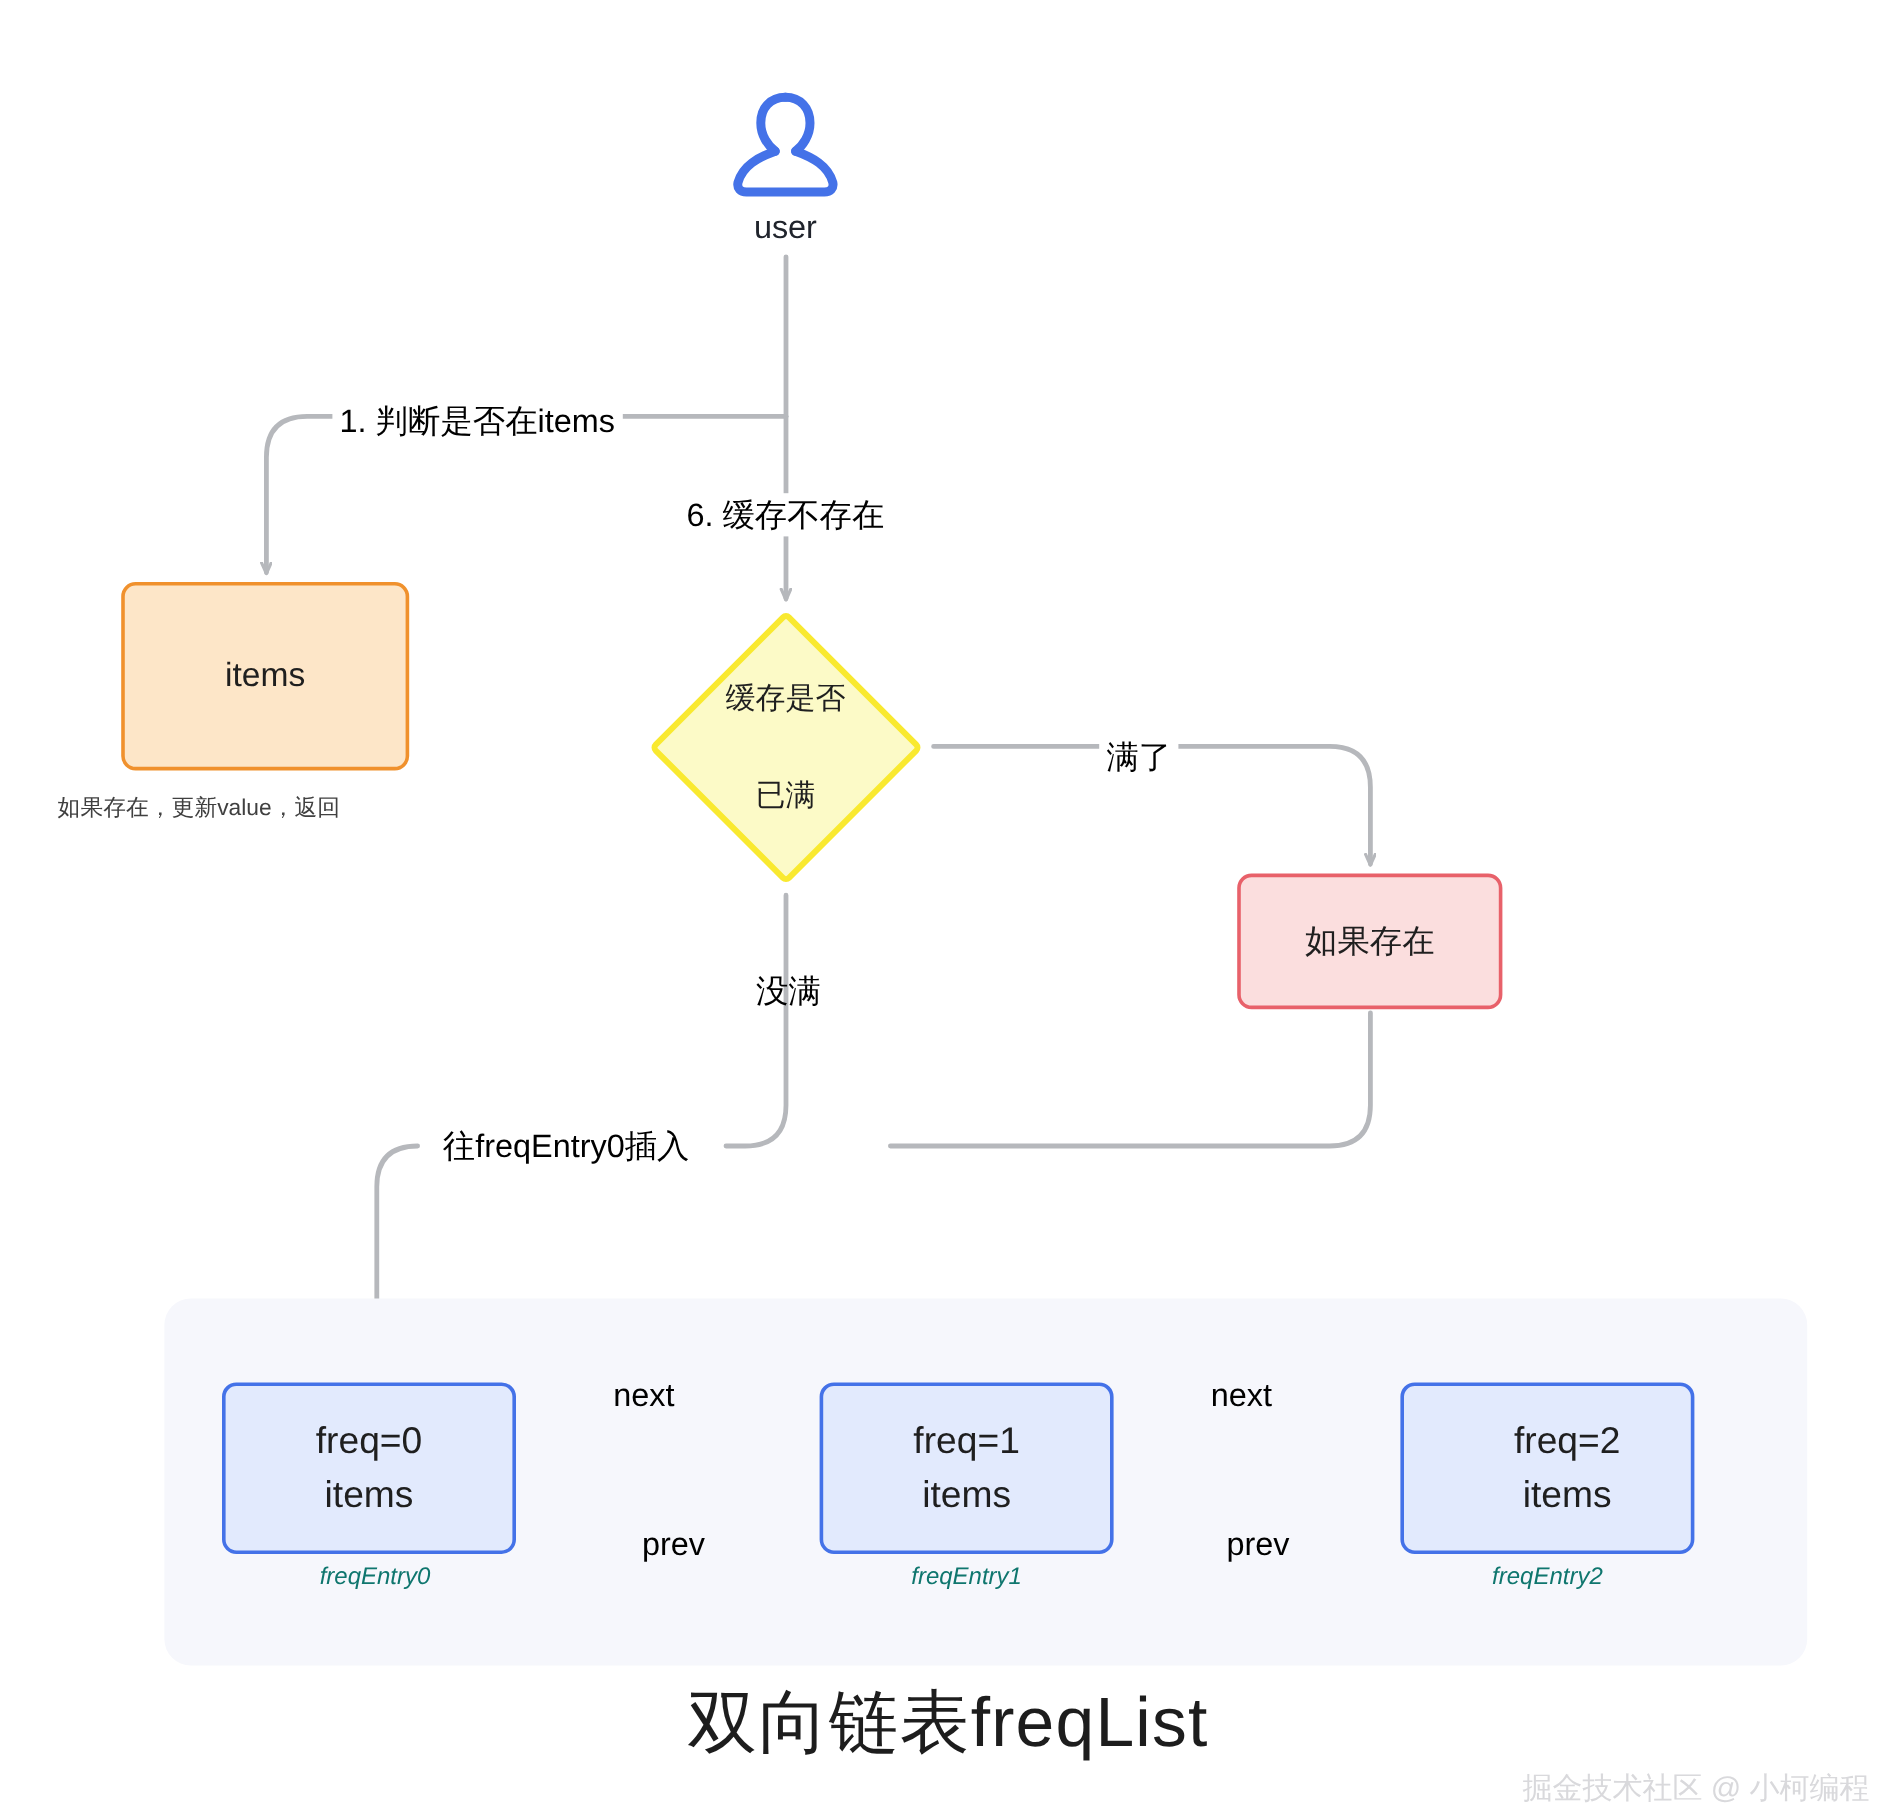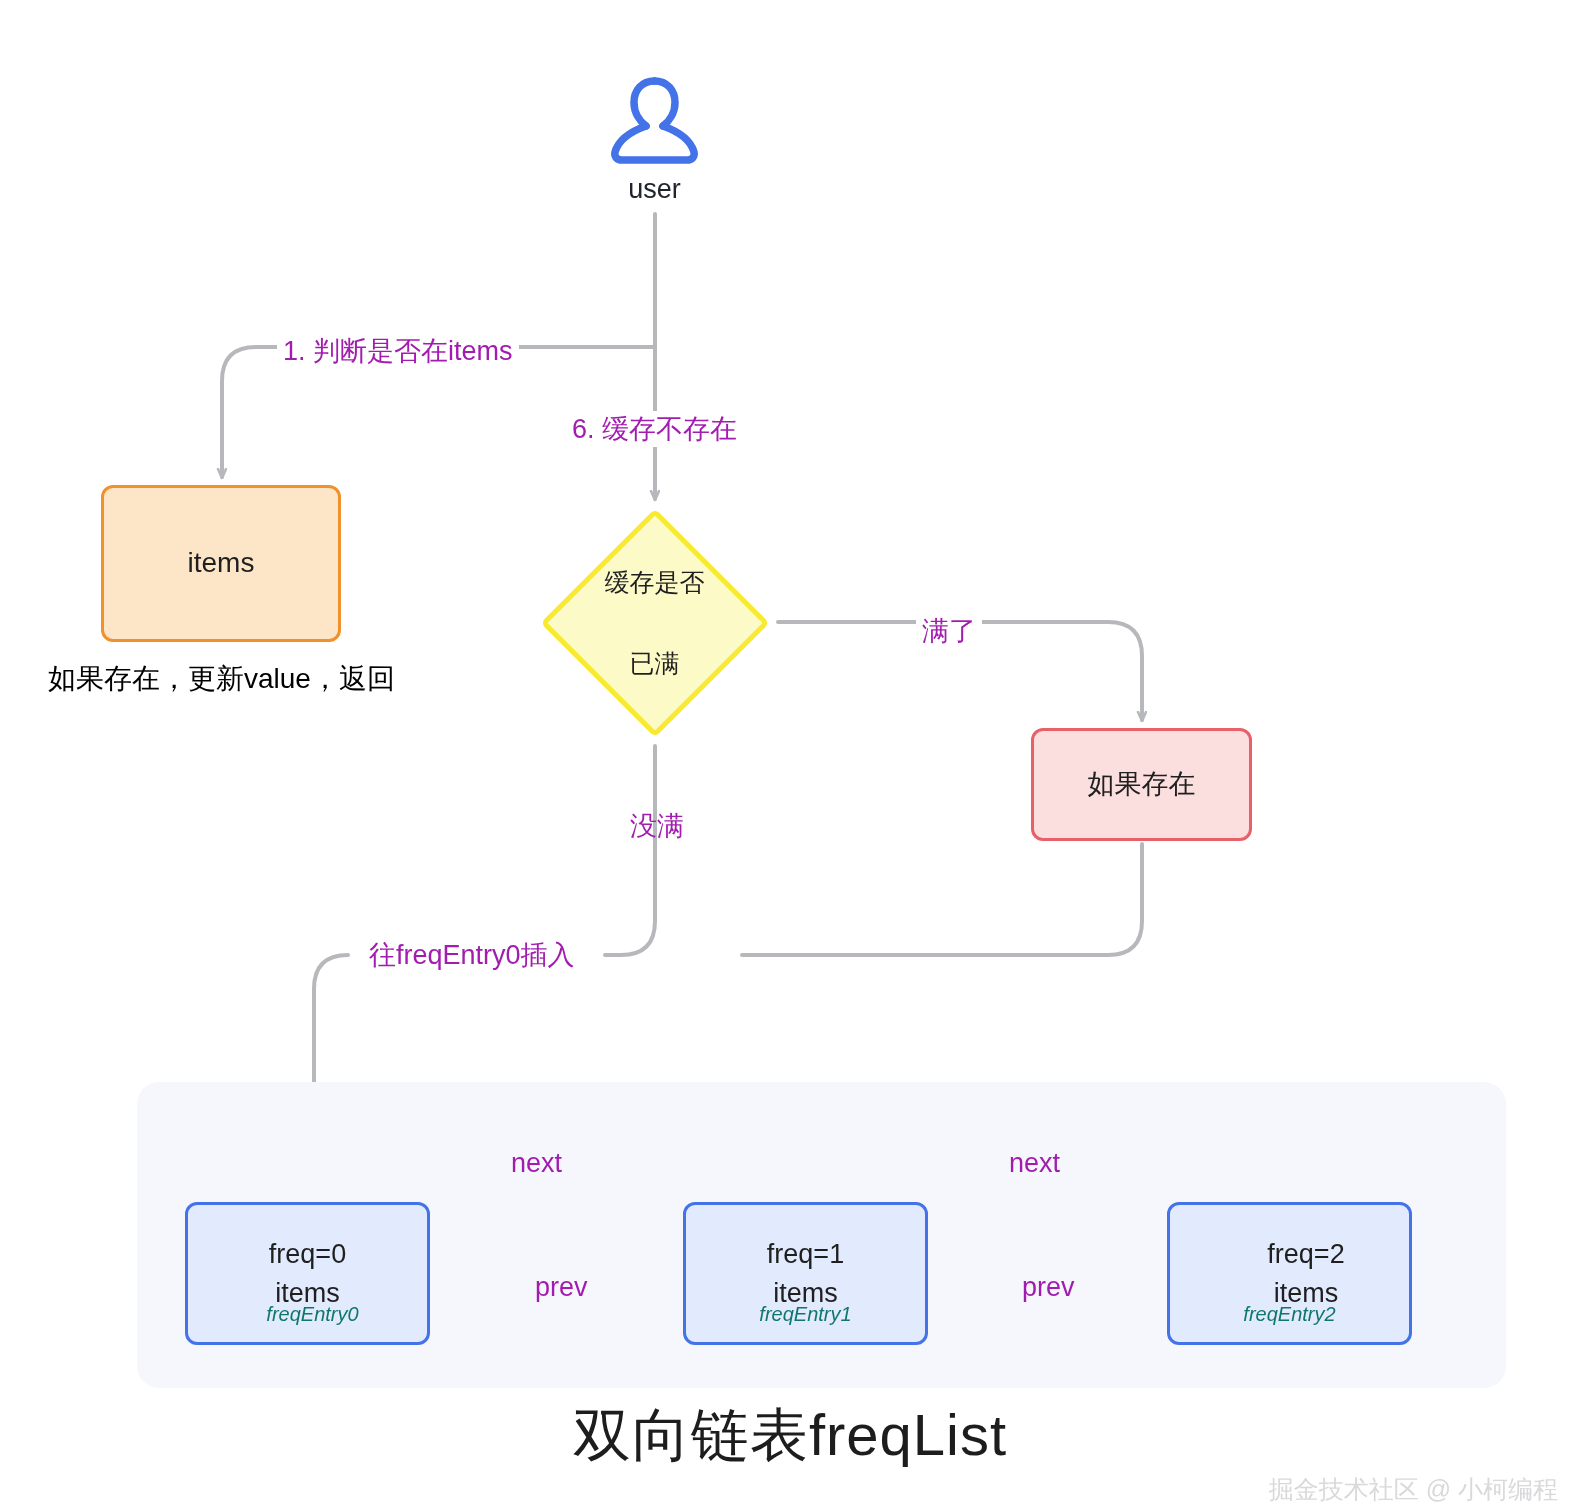--- a/index.html
+++ b/index.html
@@ -111,24 +111,24 @@
   .freq-node {
     position: absolute;
     width: 245px; height: 143px;
     background: #E2EAFD;
     border: 3px solid #4472E8;
     border-radius: 12px;
     display: flex;
     flex-direction: column;
     align-items: center;
     justify-content: center;
-    font-size: 27px;
+    font-size: 31px;
     line-height: 1.42;
     color: #1f1f1f;
-    top: 1177px;
+    top: 1127px;
   }
   #freq-node-0 { left: 185px; }
   #freq-node-1 { left: 683px; }
   #freq-node-2 { left: 1167px; padding-left: 33px; }
 
   .freq-caption {
     position: absolute;
     top: 1278px;
     font-size: 20px;
     color: #0f766e;
@@ -137,42 +137,42 @@
     font-style: italic;
   }
   #freq-caption-0 { left: 190px; }
   #freq-caption-1 { left: 683px; }
   #freq-caption-2 { left: 1167px; }
 
   
   .wire-label {
     position: absolute;
     font-size: 27px;
-    color: #a21caf;
+    color: #000000;
     white-space: nowrap;
     background: #ffffff;
     padding: 0 6px;
   }
   .wire-label.on-panel { background: transparent; }
 
   #lbl-check-items { left: 277px; top: 308px; }
   #lbl-cache-miss  { left: 566px; top: 386px; }
   #lbl-full        { left: 916px; top: 588px; }
   #lbl-not-full    { left: 624px; top: 783px; background: transparent; }
   #lbl-insert      { left: 363px; top: 912px; }
   #lbl-next-1 { left: 505px; top: 1123px; background: transparent; }
   #lbl-next-2 { left: 1003px; top: 1123px; background: transparent; }
   #lbl-prev-1 { left: 529px; top: 1247px; background: transparent; }
   #lbl-prev-2 { left: 1016px; top: 1247px; background: transparent; }
 
   #items-note {
     position: absolute;
     left: 48px; top: 635px;
-    font-size: 28px;
-    color: #000000;
+    font-size: 19px;
+    color: #404040;
     white-space: nowrap;
   }
 
   #bottom-title {
     position: absolute;
     left: 0; top: 1372px;
     width: 1580px;
     text-align: center;
     font-size: 58px;
     color: #1d1d1d;

